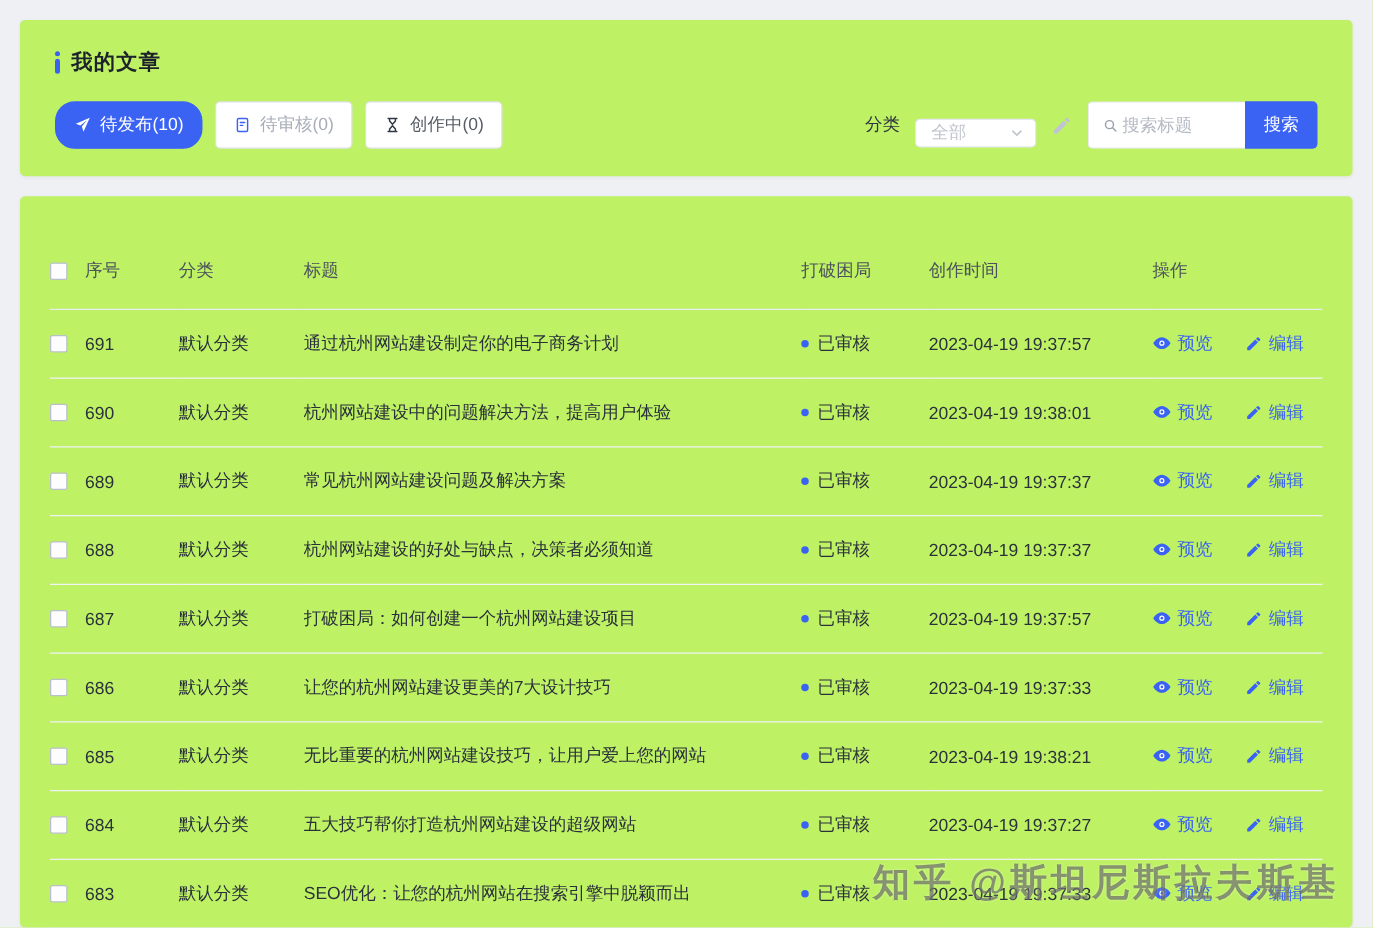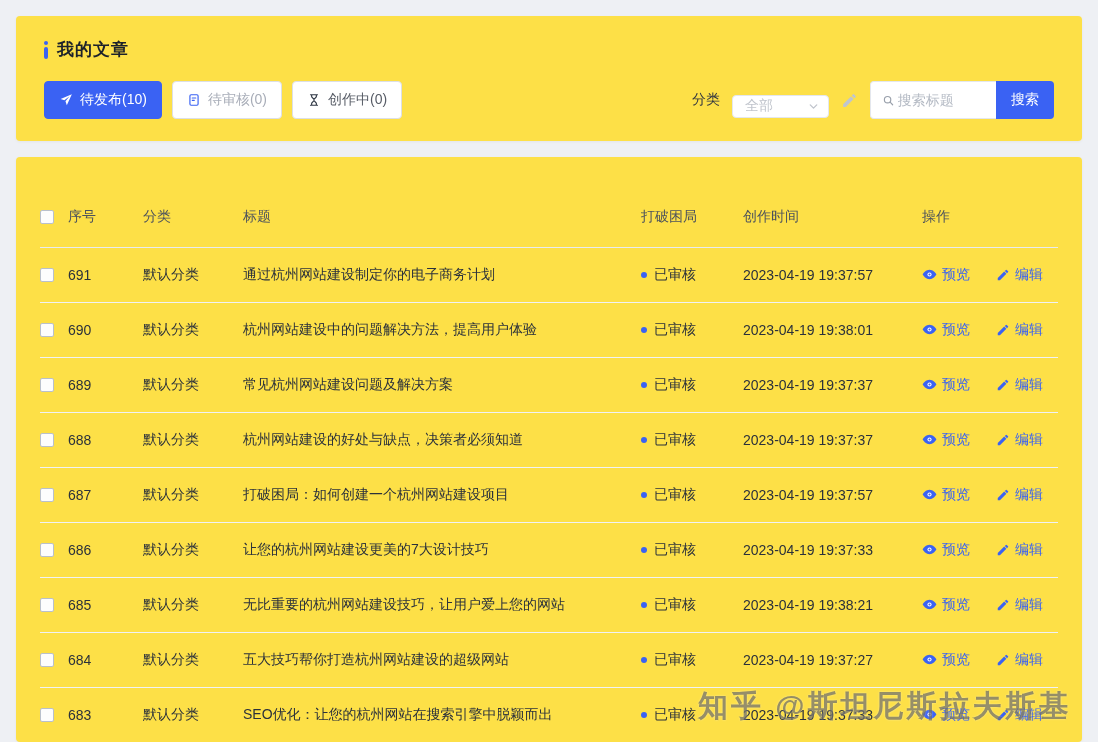--- a/index.html
+++ b/index.html
@@ -9,34 +9,34 @@
     --row-line:#f0f2f6;
     --text-dark:#2b313b;
     --text-gray:#575c66;
     --text-muted:#a8adb8;
   }
   *{margin:0;padding:0;box-sizing:border-box;}
   html,body{width:1098px;height:742px;overflow:hidden;background:var(--page-bg);
     font-family:"Liberation Sans","DejaVu Sans",sans-serif;}
   .page{position:relative;width:1098px;height:742px;padding:16px 16px 0;
     display:flex;flex-direction:column;gap:16px;}
-  .card{background:#fde047;border-radius:4px;box-shadow:0 1px 3px rgba(31,45,61,.05);}
+  .card{background:#bef264;border-radius:4px;box-shadow:0 1px 3px rgba(31,45,61,.05);}
 
   
   .header-card{flex:0 0 auto;padding:22px 28px 22px;}
   .title-row{display:flex;align-items:center;gap:9px;}
   .title-marker{display:flex;flex-direction:column;align-items:center;gap:2px;}
   .title-marker .dot{width:4px;height:4px;border-radius:50%;background:var(--primary);}
   .title-marker .bar{width:4px;height:12px;border-radius:2px;background:var(--primary);}
   h1.page-title{font-size:17px;font-weight:700;color:#1d222b;letter-spacing:1px;}
   .toolbar{display:flex;align-items:center;gap:10px;margin-top:20px;}
   .tab{display:inline-flex;align-items:center;gap:7px;height:38px;padding:0 14px;
     font-size:14px;border-radius:4px;border:1px solid #dcdfe6;background:#fff;
     color:var(--text-gray);cursor:pointer;}
-  .tab.active{background:var(--primary);border-color:var(--primary);color:#fff;}
+  .tab.active{background:var(--primary);border-color:var(--primary);color:#fff;border-radius:16px;}
   .tab .ic{flex:0 0 auto;}
   .tab.muted{color:var(--text-muted);}
   .tab.muted .ic{color:var(--primary);}
   .tab .ic-dark{color:#303845;}
 
   .toolbar-right{margin-left:auto;display:flex;align-items:center;gap:10px;}
   .filter-label{font-size:14px;color:#303540;margin-right:2px;}
   .select{width:97px;height:23px;border:1px solid var(--border);border-radius:4px;
     background:#fff;display:flex;align-items:center;justify-content:space-between;
     padding:0 8px 0 12px;color:#c0c4cc;font-size:14px;cursor:pointer;margin-top:12px;}

